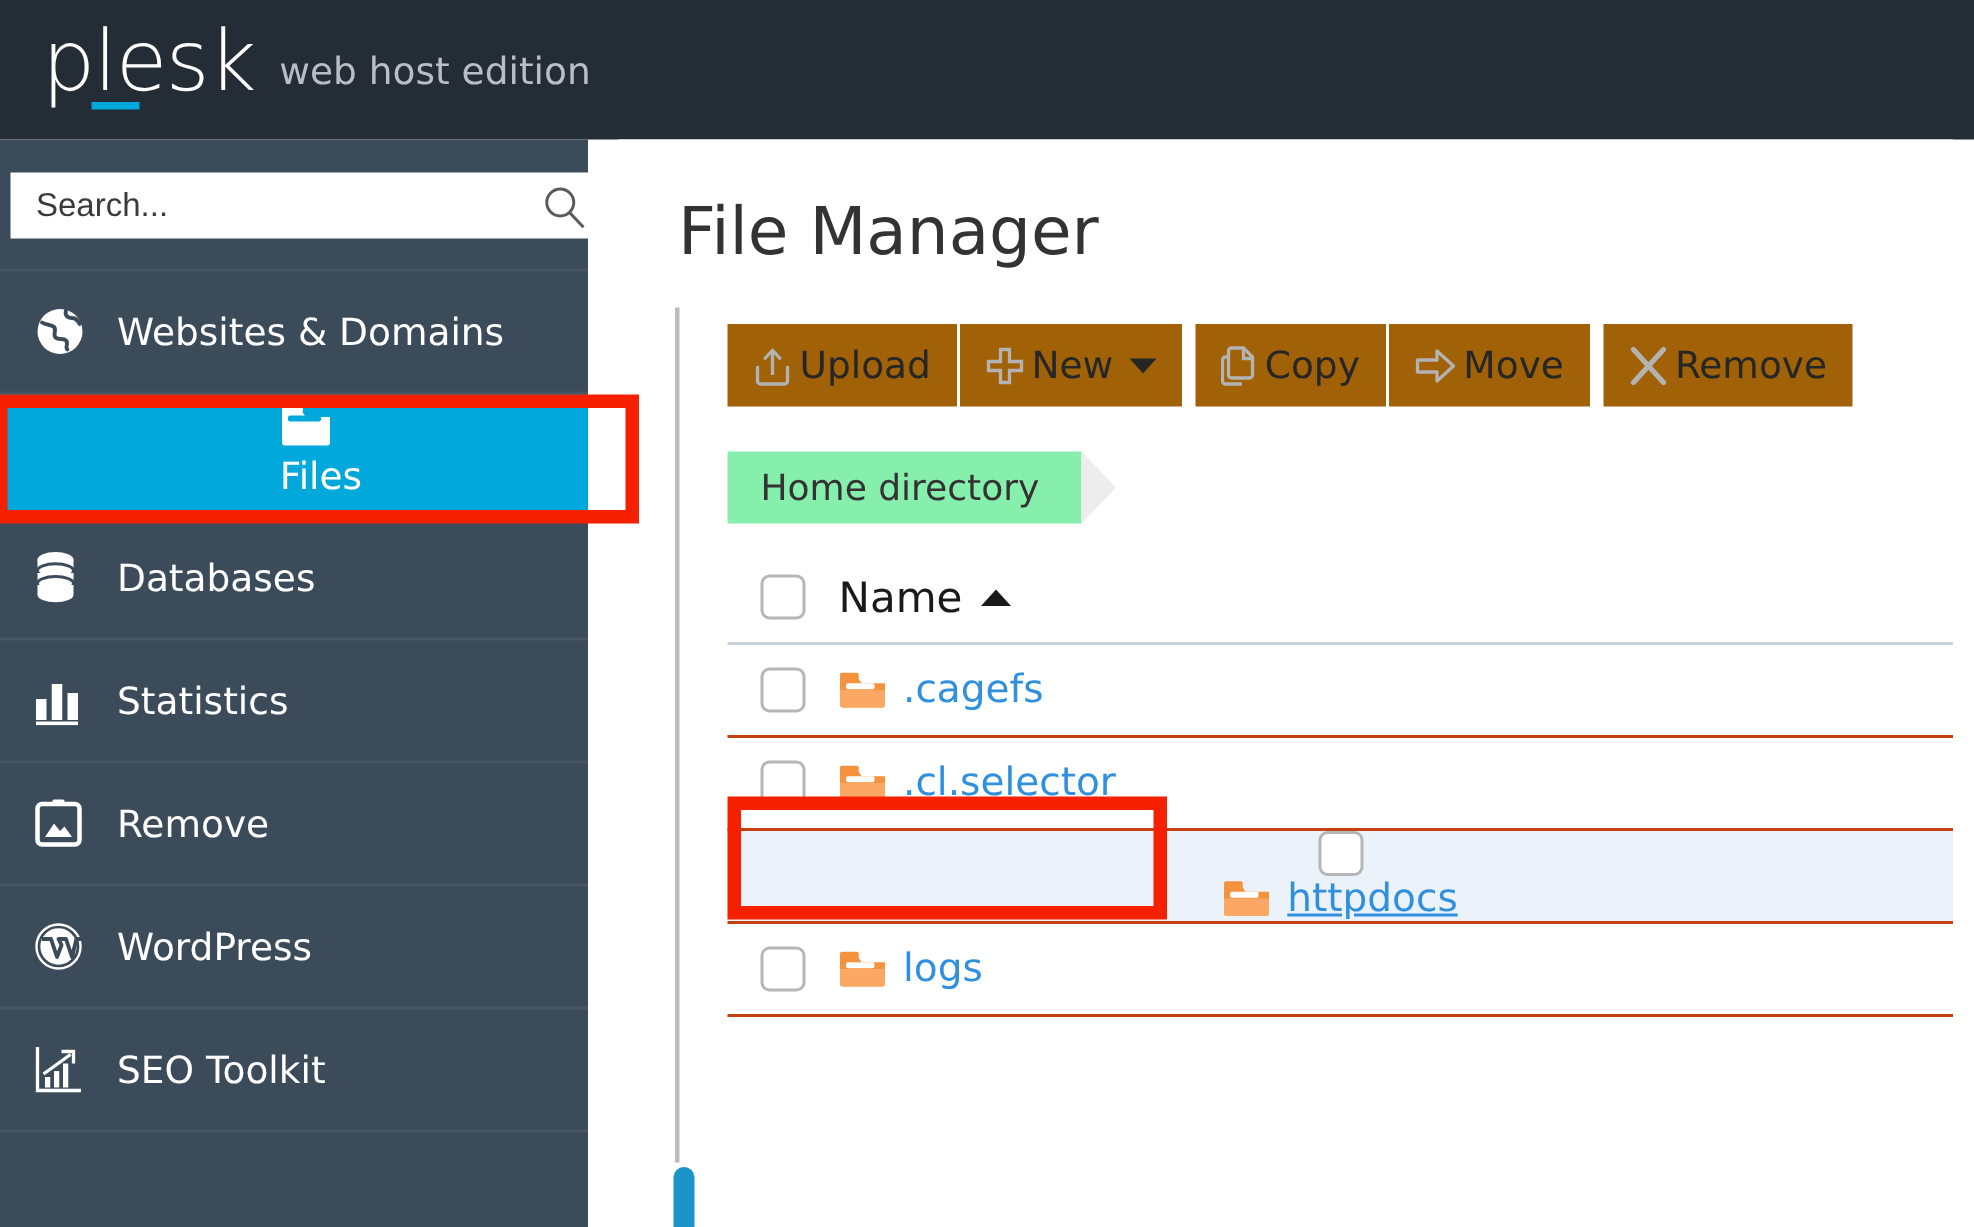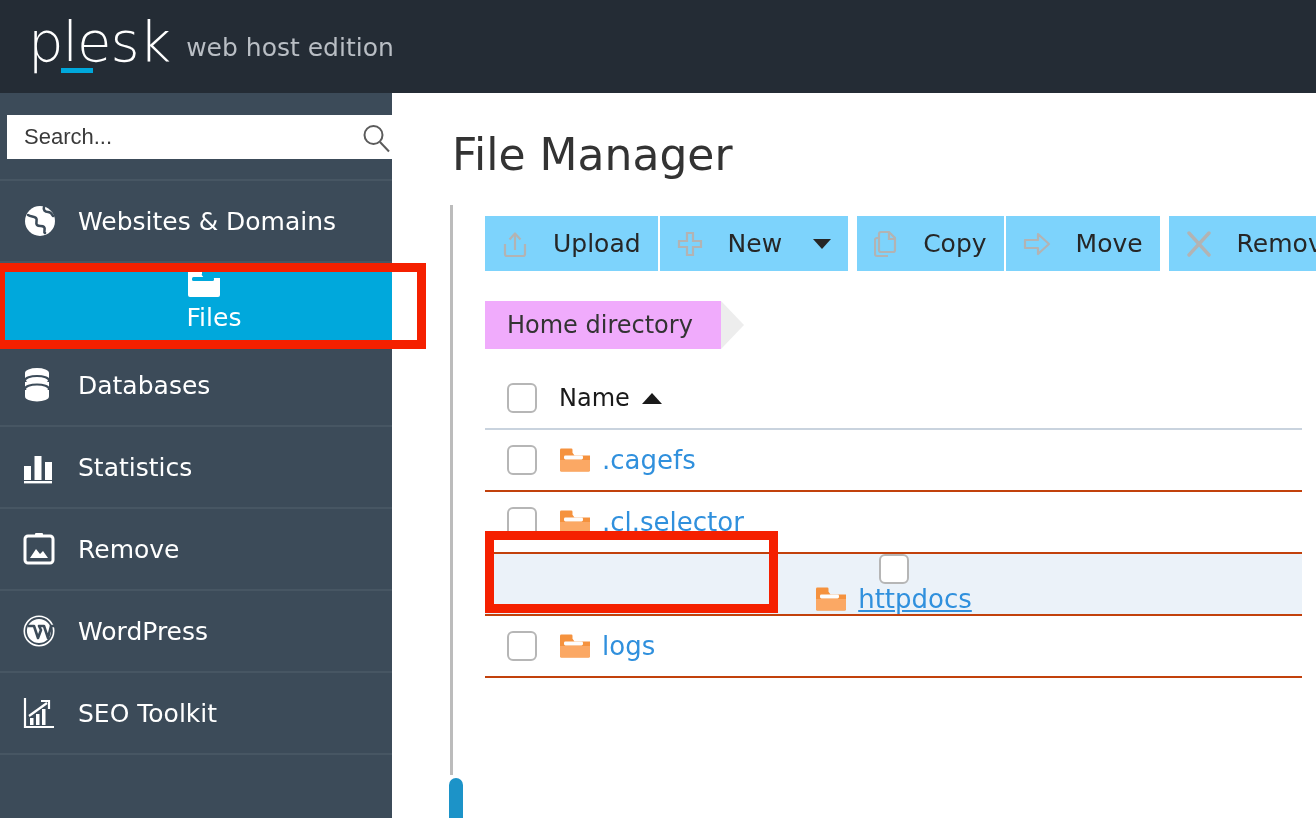--- a/index.html
+++ b/index.html
@@ -113,39 +113,39 @@
     position: absolute; left: 37px; top: 685px;
     width: 14px; height: 40px; background: #1c93c8;
     border-radius: 7px 7px 0 0;
   }
 
   .toolbar {
     position: absolute; left: 73px; top: 123px;
     display: flex; align-items: flex-start;
   }
   .tbtn {
-    height: 55px; background: #7dd3fc;
-    display: flex; align-items: center; gap: 25px;
+    height: 55px; background: #a16207;
+    display: flex; align-items: center; gap: 5px;
     padding: 0 17px; cursor: pointer;
     font-size: 25px; color: #262626;
     font-family: "DejaVu Sans", sans-serif;
   }
   .tgroup { display: flex; }
   .tgroup + .tgroup { margin-left: 9px; }
   .tgroup .tbtn + .tbtn { margin-left: 2px; }
   .caret {
     width: 0; height: 0; margin-left: 6px;
     border-left: 9px solid transparent;
     border-right: 9px solid transparent;
     border-top: 10px solid #262626;
   }
 
   .crumbs { position: absolute; left: 73px; top: 208px; display: flex; }
   .crumb {
-    position: relative; height: 48px; background: #f0abfc;
+    position: relative; height: 48px; background: #86efac;
     display: flex; align-items: center; padding: 0 28px 0 22px;
     font-size: 24px; color: #333333; cursor: pointer;
     font-family: "DejaVu Sans", sans-serif;
   }
   .crumb:after {
     content: ""; position: absolute; right: -23px; top: 0;
     width: 0; height: 0;
     border-top: 24px solid transparent;
     border-bottom: 24px solid transparent;
     border-left: 23px solid #ededed;
@@ -159,21 +159,21 @@
   }
   .trow.head { height: 62px; border-bottom: 2px solid #c9d3de; }
   .trow.hl { background: #ebf2f9; flex-direction: column; }
   .cb-cell { width: 74px; display: flex; align-items: center; justify-content: center; }
   .cb {
     width: 30px; height: 30px; background: #ffffff;
     border: 2px solid #b6b6b6; border-radius: 6px; cursor: pointer;
   }
   .name-cell { display: flex; align-items: center; gap: 11px; }
   .col-head {
-    font-size: 24px; color: #1a1a1a; display: flex; align-items: center; gap: 12px;
+    font-size: 28px; color: #1a1a1a; display: flex; align-items: center; gap: 12px;
     cursor: pointer; font-family: "DejaVu Sans", sans-serif;
   }
   .sort-asc {
     width: 0; height: 0;
     border-left: 10px solid transparent;
     border-right: 10px solid transparent;
     border-bottom: 11px solid #1a1a1a;
   }
   .folder-ico { width: 32px; height: 26px; }
   .flink {

